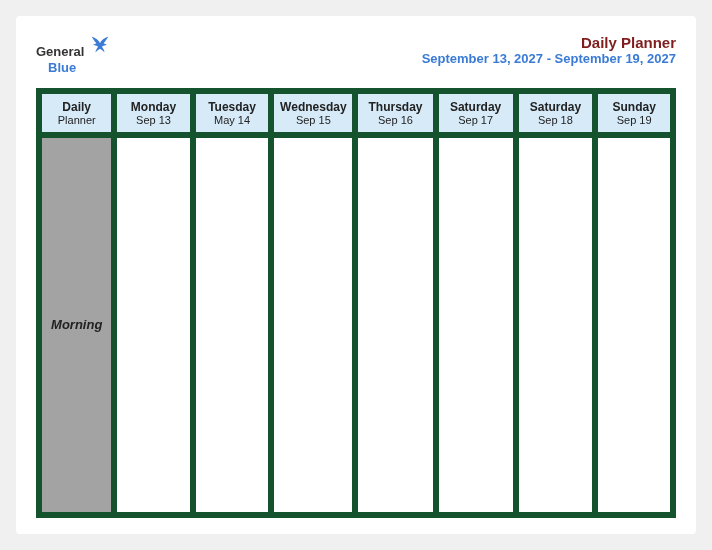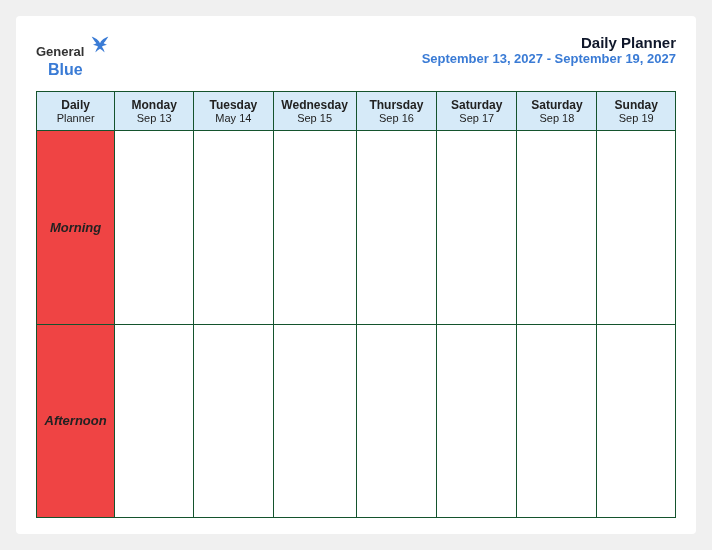--- a/index.html
+++ b/index.html
@@ -32,50 +32,50 @@
       align-items: center;
       gap: 4px;
     }
     .logo-text-general {
       font-size: 13px;
       font-weight: bold;
       color: #333;
       line-height: 1.2;
     }
     .logo-text-blue {
-      font-size: 16px;
+      font-size: 13px;
       font-weight: bold;
       color: #3a7bd5;
       line-height: 1.2;
       padding-left: 12px;
     }
     .logo-bird {
       width: 22px;
       height: 22px;
     }
     .title-area {
       text-align: right;
     }
     .title-main {
       font-size: 15px;
       font-weight: bold;
-      color: #0f172a;
+      color: #7f1d1d;
     }
     .title-sub {
       font-size: 13px;
       font-weight: bold;
       color: #3a7bd5;
     }
     .planner-table {
       width: 100%;
       flex: 1;
       border-collapse: collapse;
     }
     .planner-table th, .planner-table td {
-      border: 1px solid #14532d;
+      border: 6px solid #14532d;
       text-align: center;
       vertical-align: middle;
     }
     .planner-table thead tr th {
       background: #d6eaf8;
       padding: 6px 4px;
       font-size: 12px;
       color: #222;
     }
     .planner-table thead tr th .day-name {
@@ -90,21 +90,21 @@
     }
     .planner-table thead tr th.label-col .day-name {
       font-size: 12px;
     }
     .planner-table tbody tr td {
       background: #fff;
       height: 100px;
       width: auto;
     }
     .planner-table tbody tr td.row-label {
-      background: #ef4444;
+      background: #a3a3a3;
       font-size: 13px;
       font-weight: bold;
       color: #222;
       width: 80px;
       font-style: italic;
     }
     .planner-table thead tr th:first-child {
       width: 82px;
     }
     .col-day {
@@ -175,25 +175,15 @@
       <tr>
         <td class="row-label">Morning</td>
         <td></td>
         <td></td>
         <td></td>
         <td></td>
         <td></td>
         <td></td>
         <td></td>
       </tr>
-      <tr>
-        <td class="row-label">Afternoon</td>
-        <td></td>
-        <td></td>
-        <td></td>
-        <td></td>
-        <td></td>
-        <td></td>
-        <td></td>
-      </tr>
     </tbody>
   </table>
 </div>
 
 </body></html>

